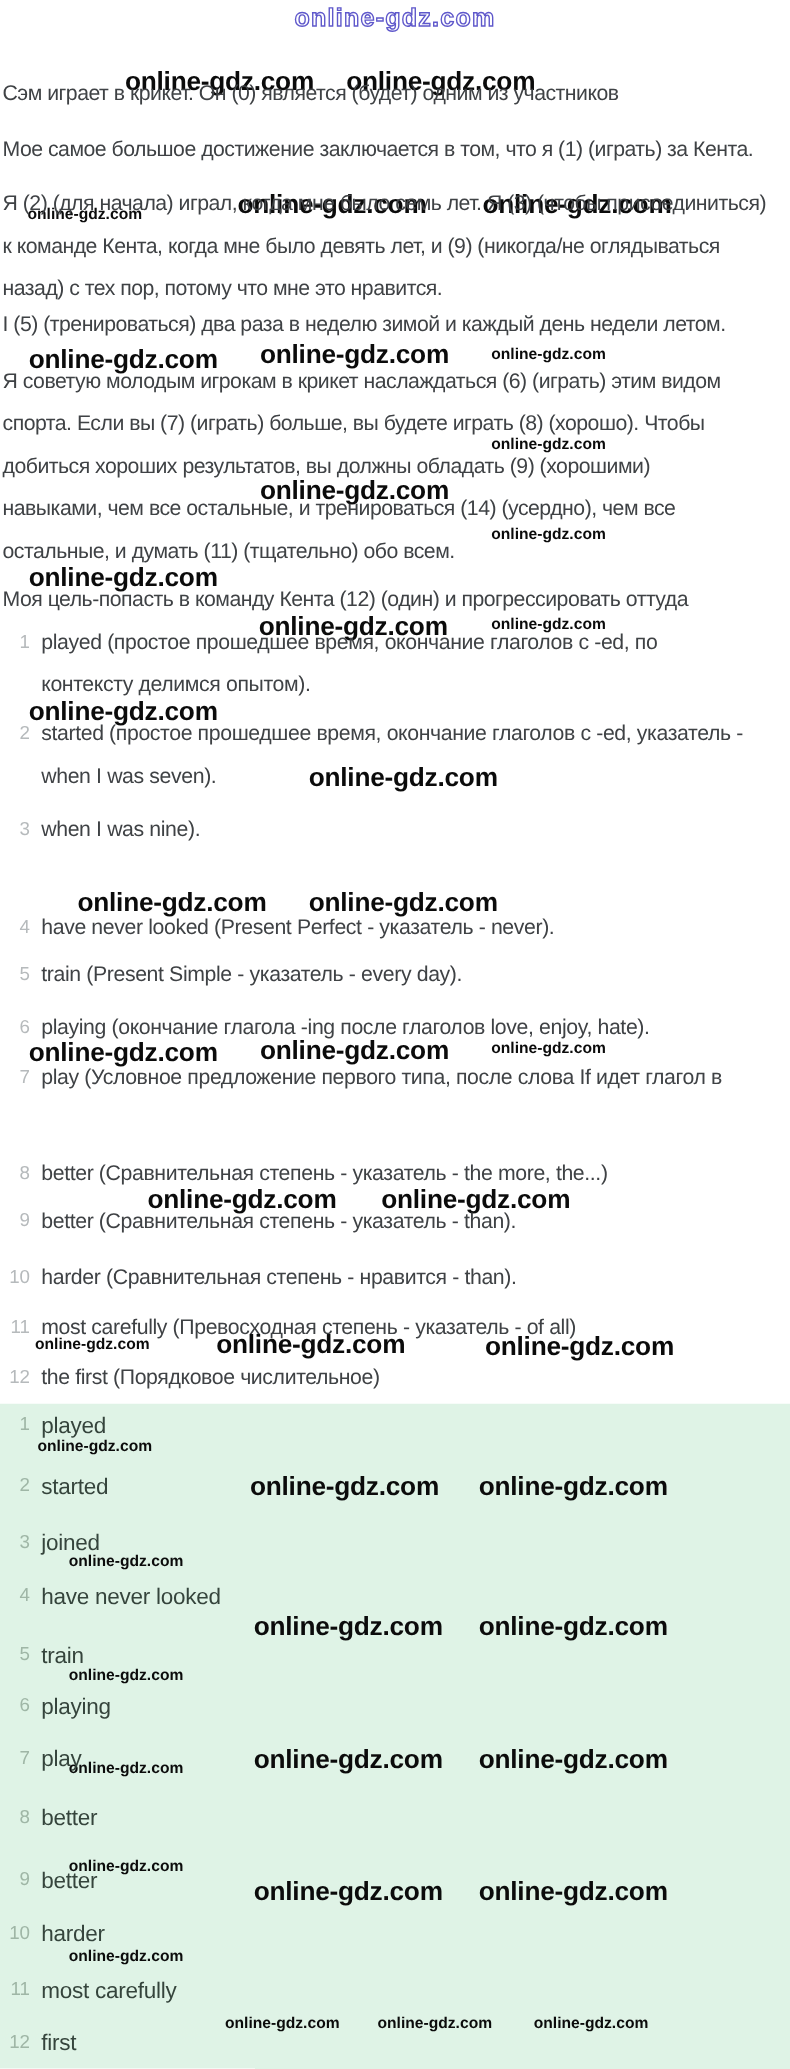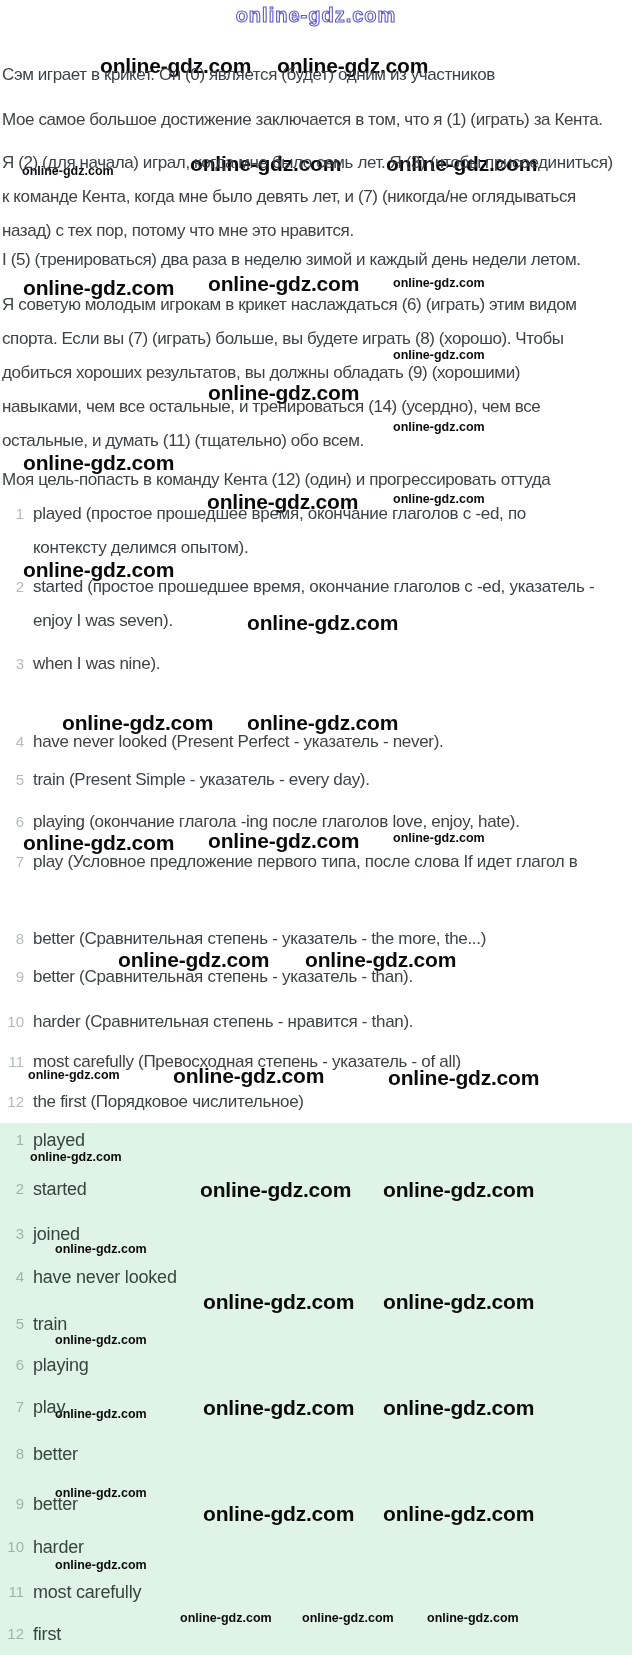--- a/index.html
+++ b/index.html
@@ -48,21 +48,21 @@
   <div class="green-panel"></div>
   <div class="logo">online-gdz.com</div>
 <div class="para" style="top: 28px; margin-top: 30px;">
       <div class="pline">Сэм играет в крикет. Он (0) является (будет) одним из участников</div>
     </div>
     <div class="para" style="top: 103px;">
       <div class="pline">Мое самое большое достижение заключается в том, что я (1) (играть) за Кента.</div>
     </div>
     <div class="para" style="top: 146px;">
       <div class="pline">Я (2) (для начала) играл, когда мне было семь лет. Я (3) (чтобы присоединиться)</div>
-      <div class="pline">к команде Кента, когда мне было девять лет, и (7) (никогда/не оглядываться</div>
+      <div class="pline">к команде Кента, когда мне было девять лет, и (9) (никогда/не оглядываться</div>
       <div class="pline">назад) с тех пор, потому что мне это нравится.</div>
     </div>
     <div class="para" style="top: 243px;">
       <div class="pline">I (5) (тренироваться) два раза в неделю зимой и каждый день недели летом.</div>
     </div>
     <div class="para" style="top: 288px;">
       <div class="pline">Я советую молодым игрокам в крикет наслаждаться (6) (играть) этим видом</div>
       <div class="pline">спорта. Если вы (7) (играть) больше, вы будете играть (8) (хорошо). Чтобы</div>
       <div class="pline">добиться хороших результатов, вы должны обладать (9) (хорошими)</div>
       <div class="pline">навыками, чем все остальные, и тренироваться (14) (усердно), чем все</div>
@@ -75,21 +75,21 @@
       <div class="num">1</div>
       <div class="exp-lines">
         <div class="pline">played (простое прошедшее время, окончание глаголов с -ed, по</div>
         <div class="pline">контексту делимся опытом).</div>
       </div>
     </div>
     <div class="exp-item" style="top: 570px;">
       <div class="num">2</div>
       <div class="exp-lines">
         <div class="pline">started (простое прошедшее время, окончание глаголов с -ed, указатель -</div>
-        <div class="pline">enjoy I was seven).</div>
+        <div class="pline">when I was seven).</div>
       </div>
     </div>
     <div class="exp-item" style="top: 647px;">
       <div class="num">3</div>
       <div class="exp-lines">
         <div class="pline">when I was nine).</div>
       </div>
     </div>
     <div class="exp-item" style="top: 725px;">
       <div class="num">4</div>

